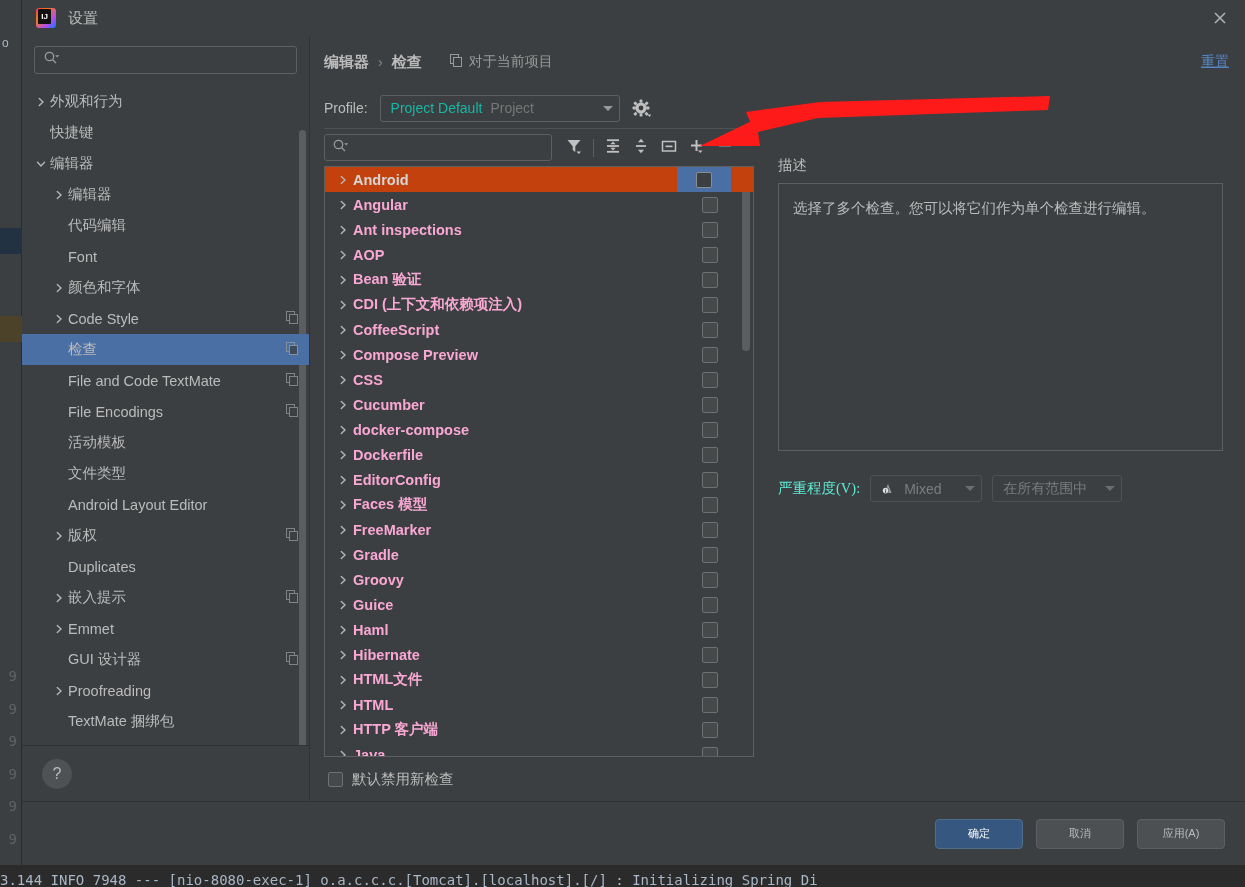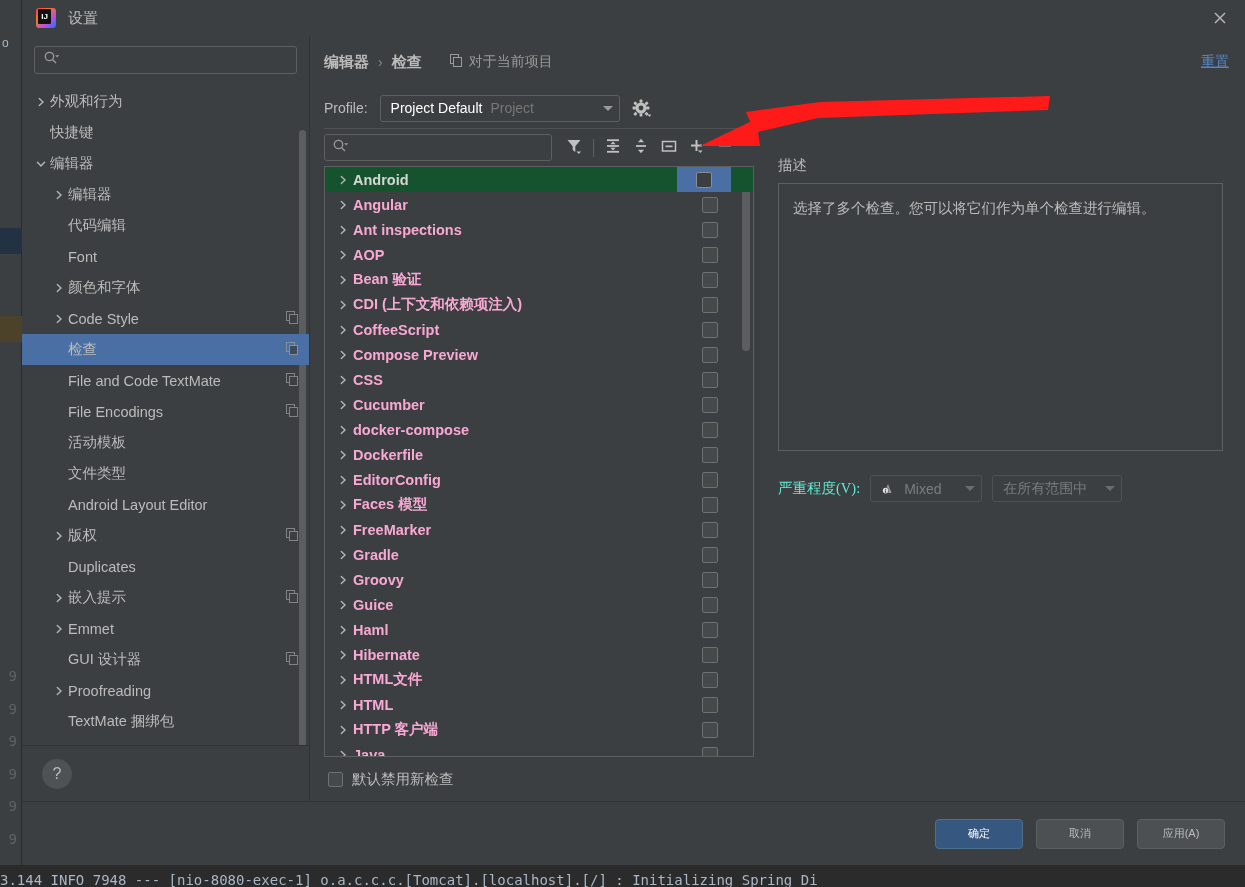--- a/index.html
+++ b/index.html
@@ -188,21 +188,21 @@
     display: flex; align-items: center; padding-left: 14px; gap: 12px;
   }
   .profile-label { color: #bbbbbb; font-size: 14px; }
   .combo {
     height: 27px; min-width: 240px;
     border: 1px solid #5e6060; border-radius: 3px;
     background: #3c3f41;
     display: flex; align-items: center;
     padding: 0 6px 0 10px; gap: 8px; cursor: pointer;
   }
-  .combo .cv { color: #ffffff; font-size: 14px; }
+  .combo .cv { color: #14b8a6; font-size: 14px; }
   .combo .cv2 { color: #777; font-size: 14px; }
   .combo .spacer { flex: 1 1 auto; }
   .caret {
     width: 0; height: 0;
     border-left: 5px solid transparent;
     border-right: 5px solid transparent;
     border-top: 5px solid #9a9a9a;
   }
   .gear-btn { cursor: pointer; display: flex; align-items: center; }
 
@@ -241,21 +241,21 @@
     border: 1px solid #5e6060;
     background: #3c3f41;
     position: relative; overflow: hidden;
     min-height: 0;
   }
   .insp-row {
     height: 25px; display: flex; align-items: center;
     padding-left: 8px; position: relative;
     cursor: default;
   }
-  .insp-row.sel { background: #14532d; }
+  .insp-row.sel { background: #c2410c; }
   .insp-row .iarrow {
     width: 20px; flex: 0 0 20px;
     display: flex; align-items: center; justify-content: center;
   }
   .insp-row .iname {
     font-size: 14.5px; font-weight: bold; color: #f9a8d4;
     white-space: nowrap;
   }
   .insp-row.sel .iname { color: #d6d6d6; }
   .insp-row .cbcell {

